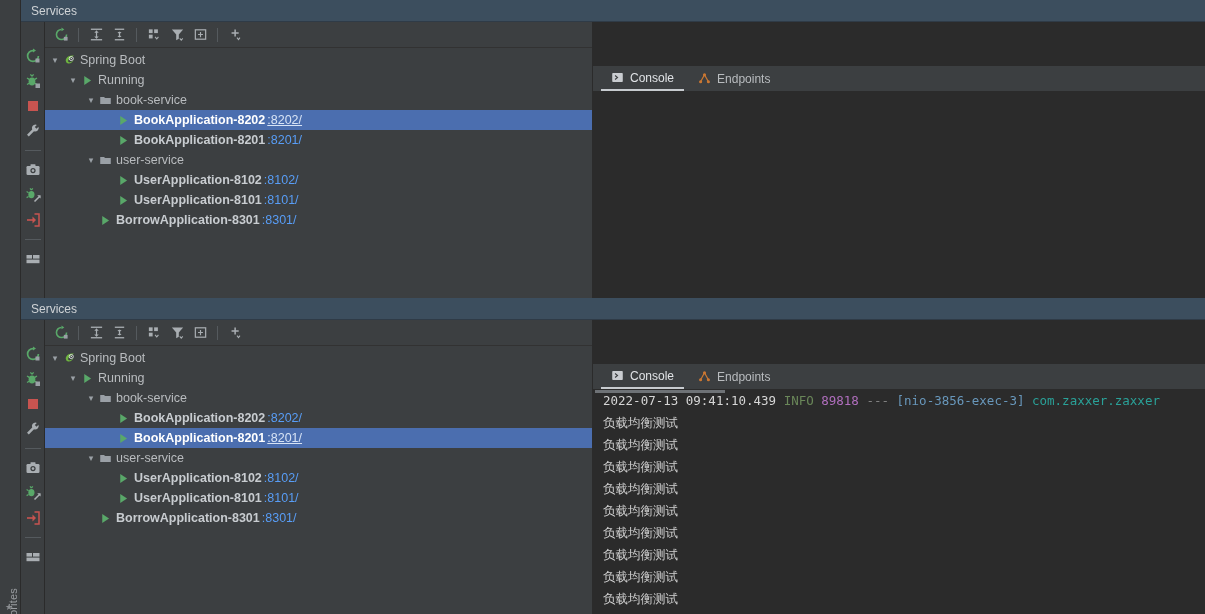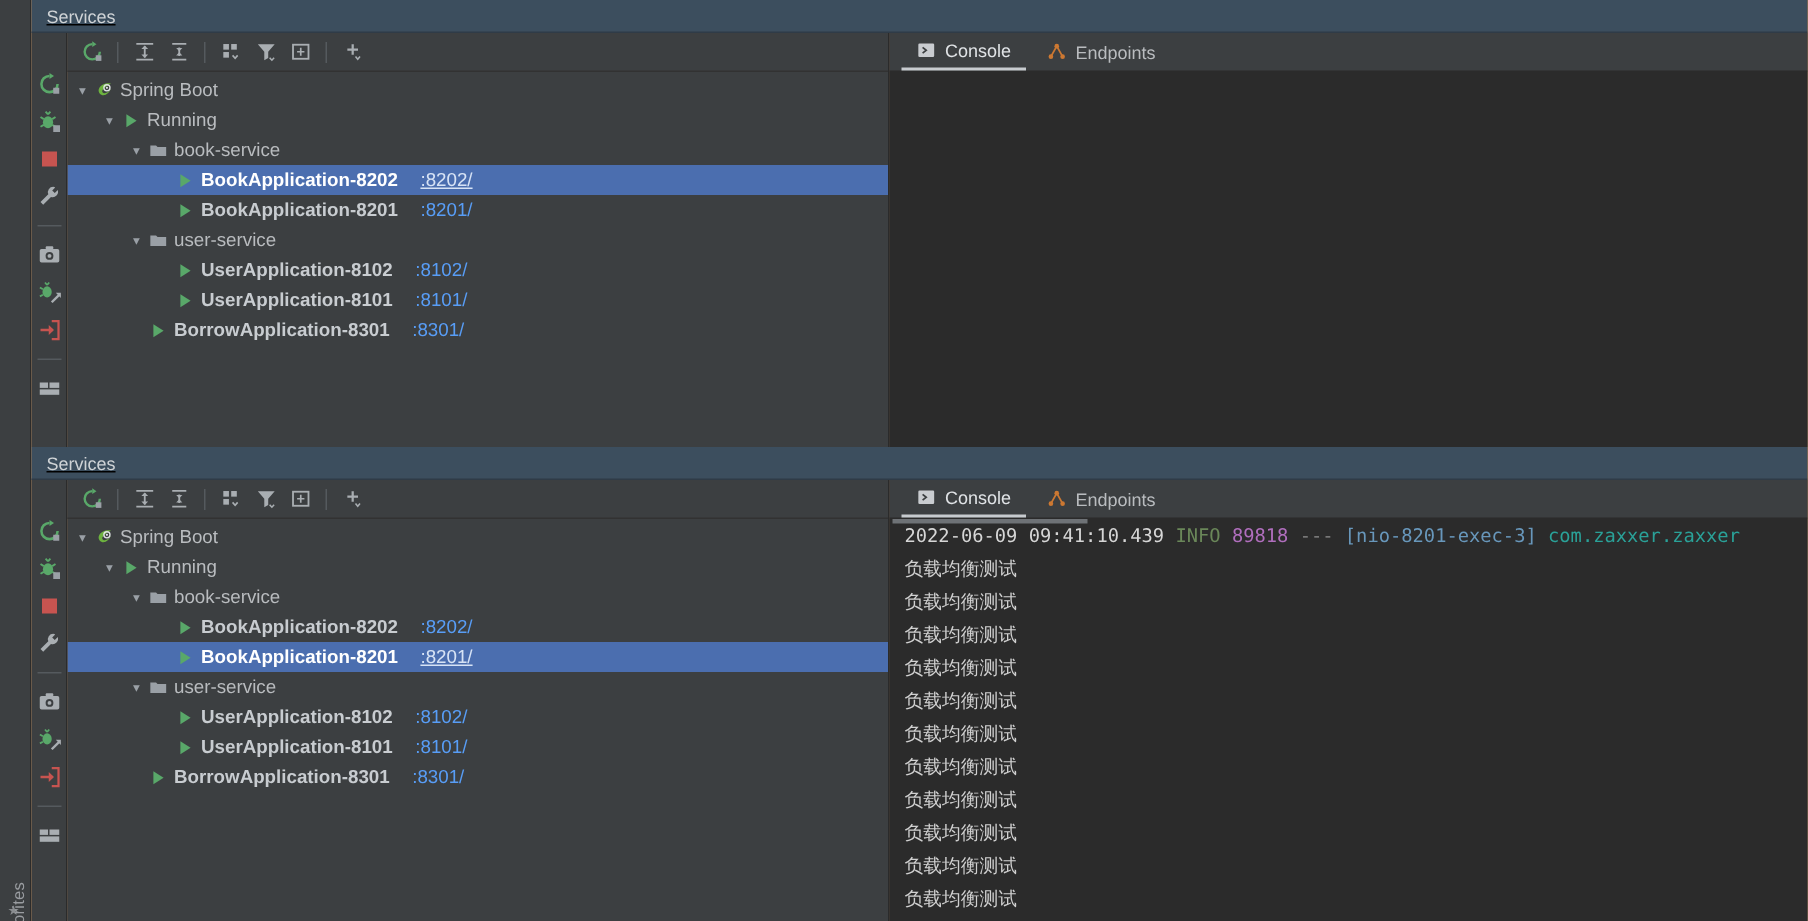--- a/index.html
+++ b/index.html
@@ -17,21 +17,21 @@
     background:#3c3f41; border-right:1px solid #2b2b2b;
   }
   .fav-label {
     position:absolute; left:-22px; bottom:8px; width:70px;
     transform: rotate(-90deg); transform-origin: 50% 50%;
     font-size:11px; color:#9a9da1; white-space:nowrap; letter-spacing:.2px;
   }
   .fav-star { position:absolute; left:5px; bottom:2px; font-size:9px; color:#8a8d90; }
 
   
-  .panel { position:absolute; left:21px; width:1184px; background:#fdba74;text-decoration:underline; }
+  .panel { position:absolute; left:21px; width:1184px; background:#eab308; }
   .panel-top { top:0; height:298px; }
   .panel-bottom { top:298px; height:316px; }
 
   .title-bar {
     height:22px; background:#3c4e5e; color:#cfd3d6;
     font-size:12px; line-height:22px; padding-left:10px;
     border-bottom:1px solid #2f3b47;
   }
   .panel-body { position:absolute; left:0; right:0; top:22px; bottom:0; display:flex; }
 
@@ -59,28 +59,28 @@
     height:20px; display:flex; align-items:center; white-space:nowrap;
     color:#b9bcbf; padding-left:4px;
   }
   .row.selected { background:#4b6eaf; color:#ffffff; }
   .chev { width:12px; display:inline-block; text-align:center; color:#9aa0a6; font-size:9px; }
   .gap { display:inline-block; }
   .ico { width:16px; display:inline-flex; align-items:center; justify-content:center; margin-right:3px; }
   .lbl-bold { font-weight:bold; color:#c8ccd0; }
   .row.selected .lbl-bold { color:#ffffff; }
   .lbl-plain { color:#b9bcbf;text-align:right; }
-  .link { color:#589df6; margin-left:15px; }
+  .link { color:#589df6; margin-left:2px; }
   .row.selected .link { color:#d7e3f5; text-decoration:underline; }
 
   
   .con-col { flex:1; display:flex; flex-direction:column; background:#2b2b2b; }
   .con-tabs {
     height:26px; background:#3c3f41; display:flex; align-items:flex-end;
-    padding-left:8px; gap:4px; border-bottom:1px solid #2b2b2b;
+    padding-left:8px; gap:4px; border-bottom:1px solid #2b2b2b;margin-top:44px;
   }
   .con-tab {
     height:25px; display:flex; align-items:center; gap:6px;
     padding:0 10px; font-size:12px; color:#b9bcbf;
   }
   .con-tab.active { color:#e0e3e6; border-bottom:2px solid #c7cbcf; }
   .con-body { flex:1; background:#2b2b2b; position:relative; overflow:hidden;
               font-family:"DejaVu Sans Mono","Liberation Mono",monospace; font-size:12.5px; }
   .hscroll { position:absolute; left:2px; top:0; width:130px; height:3px; background:#6e7276; }
   .logline { height:22px; line-height:22px; padding-left:10px; white-space:nowrap; }
@@ -557,21 +557,21 @@
                 <circle cx="12.8" cy="12" r="1.9" fill="#cc7832"></circle>
                 <circle cx="8" cy="3.4" r="1.9" fill="#cc7832"></circle>
                 <path d="M8 3.4 L3.2 12 M8 3.4 L12.8 12" stroke="#cc7832" stroke-width="1.5" fill="none"></path>
                   </svg>
                 </span>
                 <span>Endpoints</span>
               </div>
             </div>
             <div class="con-body">
               <div class="hscroll"></div>
-              <div class="logline"><span class="c-ts">2022-06-09 09:41:10.439</span>  <span class="c-info">INFO</span> <span class="c-pid">89818</span> <span class="c-dash">---</span> <span class="c-thr">[nio-8201-exec-3]</span> <span class="c-cls">com.zaxxer.zaxxer</span></div>
+              <div class="logline"><span class="c-ts">2022-07-13 09:41:10.439</span>  <span class="c-info">INFO</span> <span class="c-pid">89818</span> <span class="c-dash">---</span> <span class="c-thr">[nio-3856-exec-3]</span> <span class="c-cls">com.zaxxer.zaxxer</span></div>
               <div class="logline"><span class="c-zh">负载均衡测试</span></div>
               <div class="logline"><span class="c-zh">负载均衡测试</span></div>
               <div class="logline"><span class="c-zh">负载均衡测试</span></div>
               <div class="logline"><span class="c-zh">负载均衡测试</span></div>
               <div class="logline"><span class="c-zh">负载均衡测试</span></div>
               <div class="logline"><span class="c-zh">负载均衡测试</span></div>
               <div class="logline"><span class="c-zh">负载均衡测试</span></div>
               <div class="logline"><span class="c-zh">负载均衡测试</span></div>
               <div class="logline"><span class="c-zh">负载均衡测试</span></div>
               <div class="logline"><span class="c-zh">负载均衡测试</span></div>

